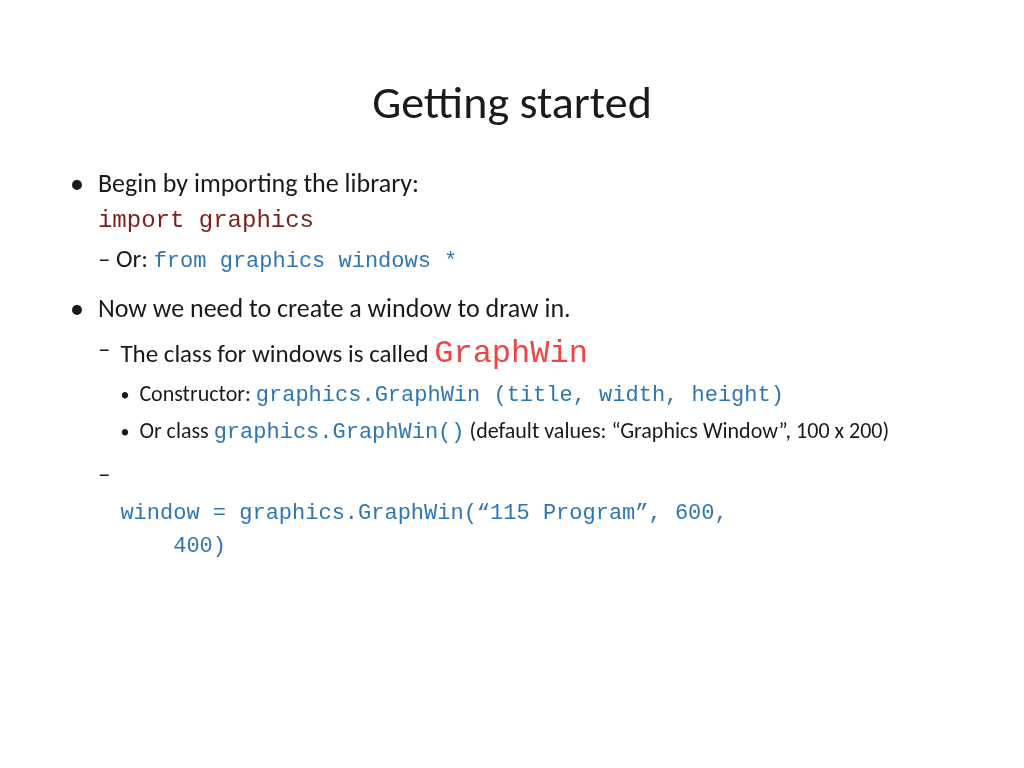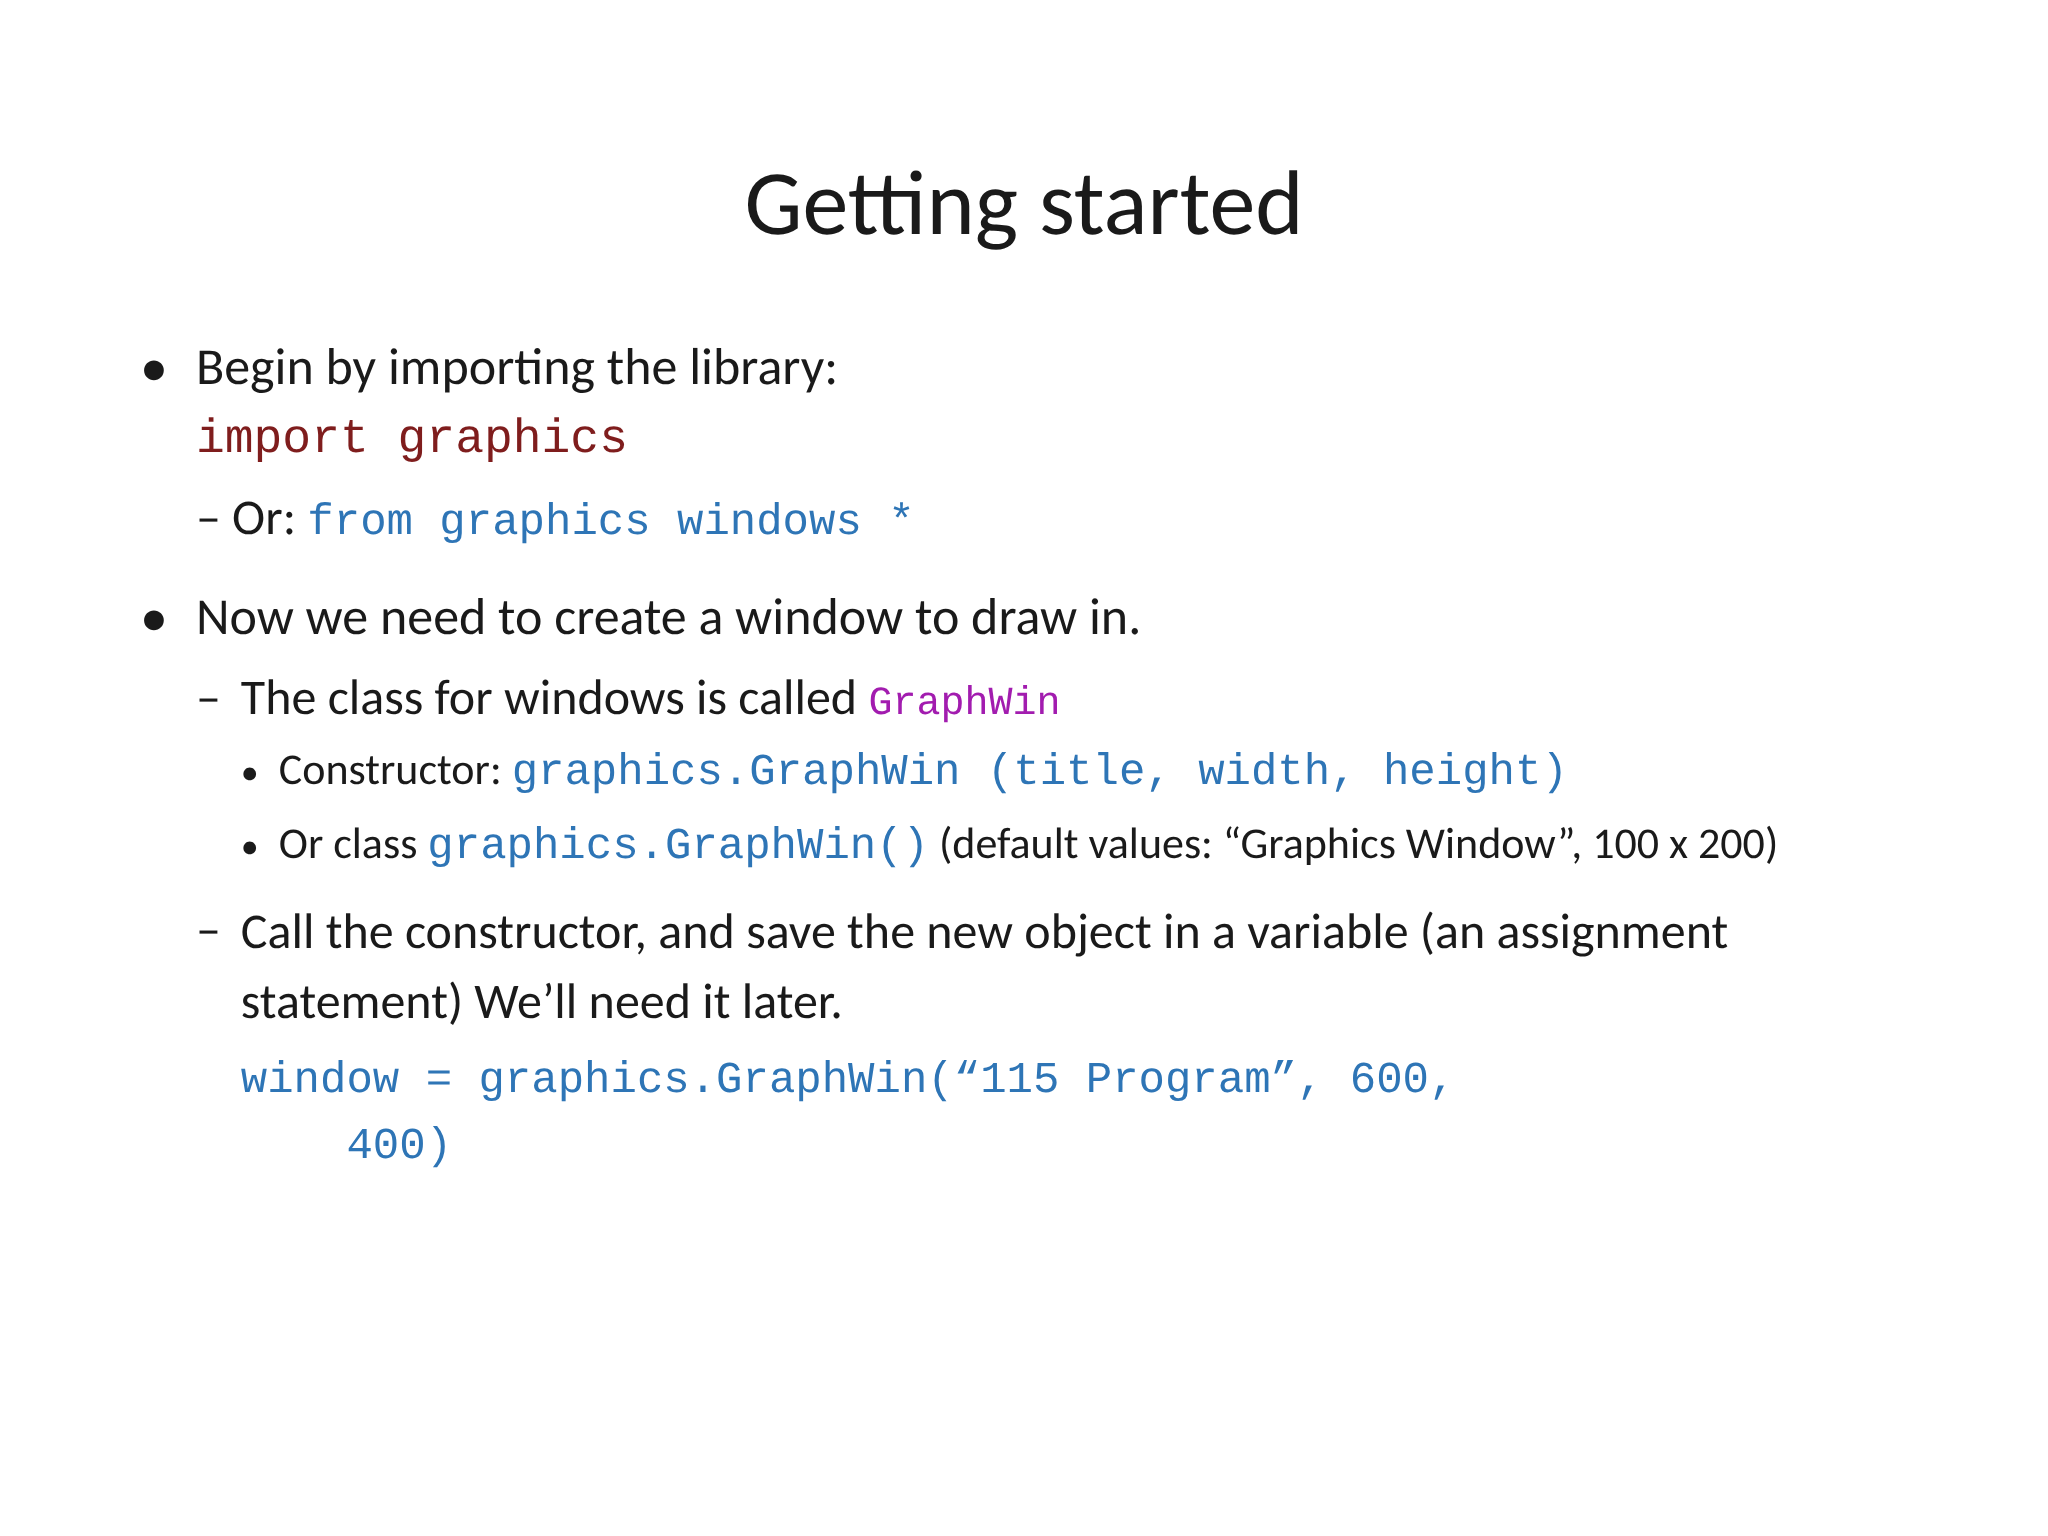--- a/index.html
+++ b/index.html
@@ -118,22 +118,22 @@
     }
 
     code {
       font-family: 'Courier New', Courier, monospace;
       color: #2e75b6;
       font-size: 22px;
     }
 
     .inline-code-mono {
       font-family: 'Courier New', Courier, monospace;
-      color: #a21caf;
-      font-size: 20px;
+      color: #ef4444;
+      font-size: 32px;
     }
 
     .or-line {
       font-size: 25px;
       margin-top: 2px;
     }
 
     .call-constructor-text {
       font-size: 25px;
       line-height: 1.4;
@@ -193,21 +193,20 @@
                     <span>Or class </span><code>graphics.GraphWin()</code><span> (default values: “Graphics Window”, 100 x 200)</span>
                   </div>
                 </li>
               </ul>
             </div>
           </li>
 
           <li>
             <span class="dash">–</span>
             <div class="li-content">
-              <span class="call-constructor-text">Call the constructor, and save the new object in a variable (an assignment statement) We’ll need it later.</span>
               <br>
               <span class="code-block-indent">window = graphics.GraphWin(“115 Program”, 600,<br>&nbsp;&nbsp;&nbsp;&nbsp;400)</span>
             </div>
           </li>
 
         </ul>
       </div>
     </li>
 
   </ul>

